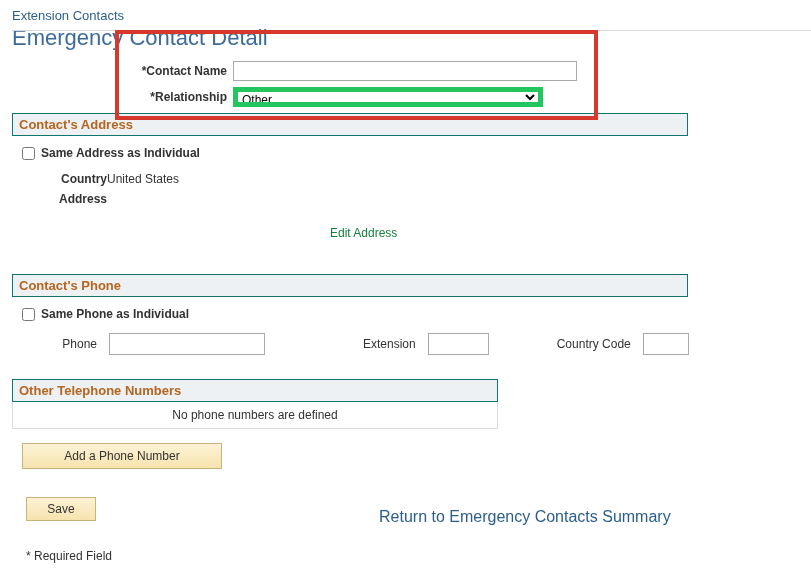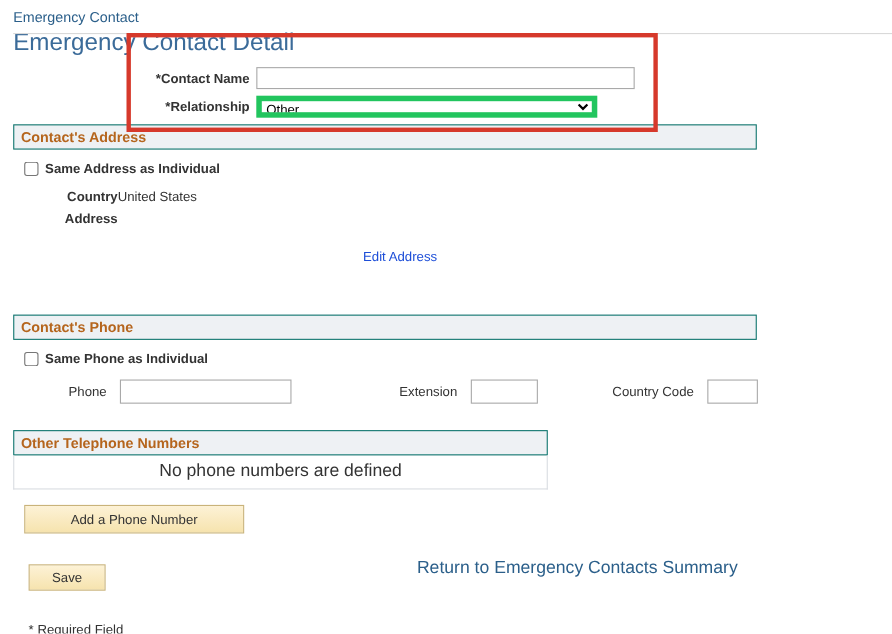--- a/index.html
+++ b/index.html
@@ -20,43 +20,43 @@
   .section-bar{background:#eef1f4;border:1px solid #0f766e;color:#b5651d;font-weight:700;font-size:13px;padding:3px 6px;margin-top:6px;width:662px}
   .section-bar.sm{width:472px}
   
   .ck-row{display:flex;align-items:center;gap:6px;margin:10px 0 12px 10px;font-weight:700}
   .ck-row input{margin:0}
   
   .addr-grid{margin-left:10px}
   .addr-line{display:flex;margin:6px 0}
   .addr-line .albl{width:85px;text-align:right;font-weight:700;}
   .addr-line .aval{color:#333}
-  .edit-addr{color:#1d4ed8;margin:14px 0 40px 318px;display:inline-block;cursor:pointer}
+  .edit-addr{color:#15803d;margin:14px 0 28px 318px;display:inline-block;cursor:pointer}
   
   .phone-row{display:flex;align-items:center;margin:2px 0 24px 10px;gap:8px}
   .phone-row .plbl{font-weight:400;padding-right:4px}
   .phone-in{width:150px;height:18px;border:1px solid #a9a9a9}
   .ext-lbl{margin-left:90px}
   .ext-in{width:55px;height:18px;border:1px solid #a9a9a9}
   .cc-lbl{margin-left:60px}
   .cc-in{width:40px;height:18px;border:1px solid #a9a9a9}
   
-  .other-box{border:1px solid #d9dde2;border-top:none;width:484px;text-align:center;padding:6px 0;color:#333;font-size:16px}
+  .other-box{border:1px solid #d9dde2;border-top:none;width:484px;text-align:center;padding:6px 0;color:#333;font-size:12px}
   
   .btn{background:linear-gradient(#fdf2d6,#f6e3ae);border:1px solid #c9b37a;color:#333;font-size:12px;padding:4px 10px;cursor:pointer}
   .btn.addphone{width:200px;margin:14px 0 0 10px;display:block;text-align:center;padding:5px 0}
   .btn.save{width:70px;margin:28px 0 0 14px;padding:4px 0}
   .return-link{color:#2b5f8a;position:absolute;left:379px;top:508px;cursor:pointer;font-size:16px}
   .req-note{margin:28px 0 0 14px;color:#333}
 </style>
 </head>
 <body>
 
 <div class="page">
-  <div class="crumb">Emergency Contact</div>
+  <div class="crumb">Extension Contacts</div>
   <div class="hr-top"></div>
   <h1 class="page-title">Emergency Contact Detail</h1>
 
   <div class="field-row">
     <div class="lbl">*Contact Name</div>
     <input type="text" class="name-input" value="" style="">
   </div>
   <div class="field-row">
     <div class="lbl">*Relationship</div>
     <select class="rel-select">

